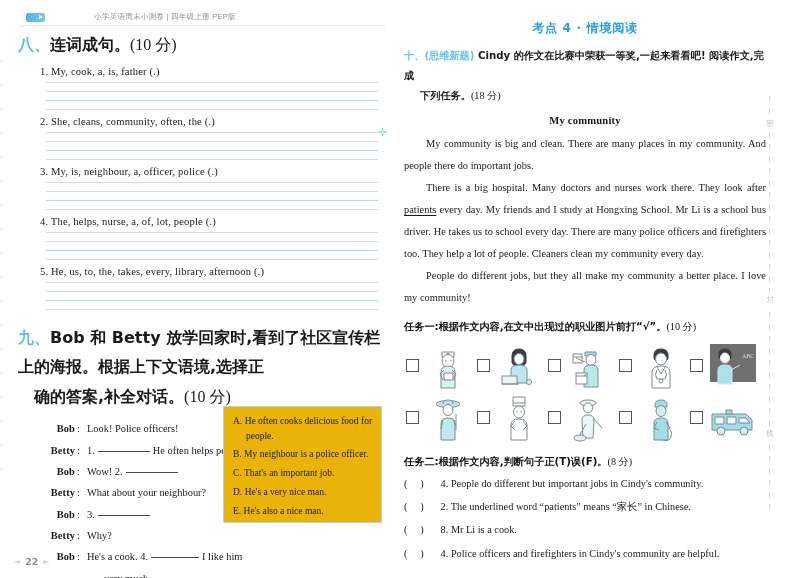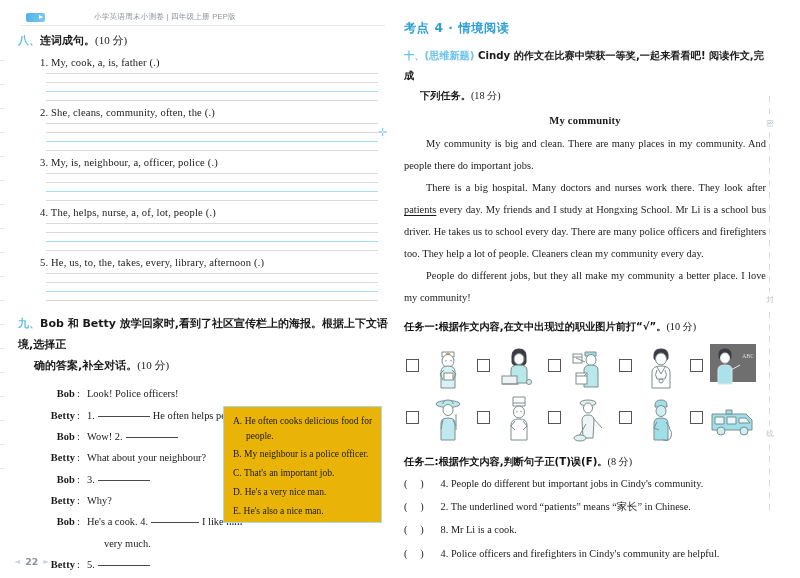--- a/index.html
+++ b/index.html
@@ -31,21 +31,21 @@
   }
   .hdr-rule{position:absolute;left:20px;top:25px;width:365px;height:1px;background:#e6e9ea;}
 
   
   .col-l{position:absolute;left:18px;top:30px;width:370px;height:520px;}
   .col-r{position:absolute;left:404px;top:20px;width:362px;height:548px;}
 
   
   .sec{
     font-family:"DejaVu Sans","Liberation Sans",sans-serif;
-    font-weight:bold;font-size:11px;color:#1a1a1a;
+    font-weight:bold;font-size:16px;color:#1a1a1a;
     line-height:1.85;
   }
   .sec .num{color:#62bde4;font-weight:bold;}
   .sec .pts{font-family:"Liberation Serif",serif;font-weight:normal;}
 
   
   .q{
     font-size:10.6px;margin-left:22px;margin-top:6px;
     letter-spacing:.15px;white-space:nowrap;
   }
@@ -78,21 +78,21 @@
   .optbox{
     position:absolute;left:223px;top:406px;width:159px;height:117px;
     border:1px solid #a9d9ea;background:#eab308;
     padding:7px 8px 0 9px;box-sizing:border-box;
   }
   .opt{font-size:9.5px;line-height:1.55;margin-bottom:4px;}
   .opt .ind{display:block;margin-left:13px;}
 
   
   .kp{
-    text-align:left;font-family:"DejaVu Sans","Liberation Sans",sans-serif;
+    text-align:center;font-family:"DejaVu Sans","Liberation Sans",sans-serif;
     font-weight:bold;font-size:12.2px;color:#2c9fd4;letter-spacing:.6px;
     margin:0 0 9px 0;
   }
   .lead{
     font-family:"DejaVu Sans","Liberation Sans",sans-serif;
     font-weight:bold;font-size:10.2px;line-height:1.95;color:#1a1a1a;
   }
   .lead .tag{color:#6cc3e8;}
   .lead .pts{font-family:"Liberation Serif",serif;font-weight:normal;}
   .lead .ind{display:block;margin-left:16px;}

